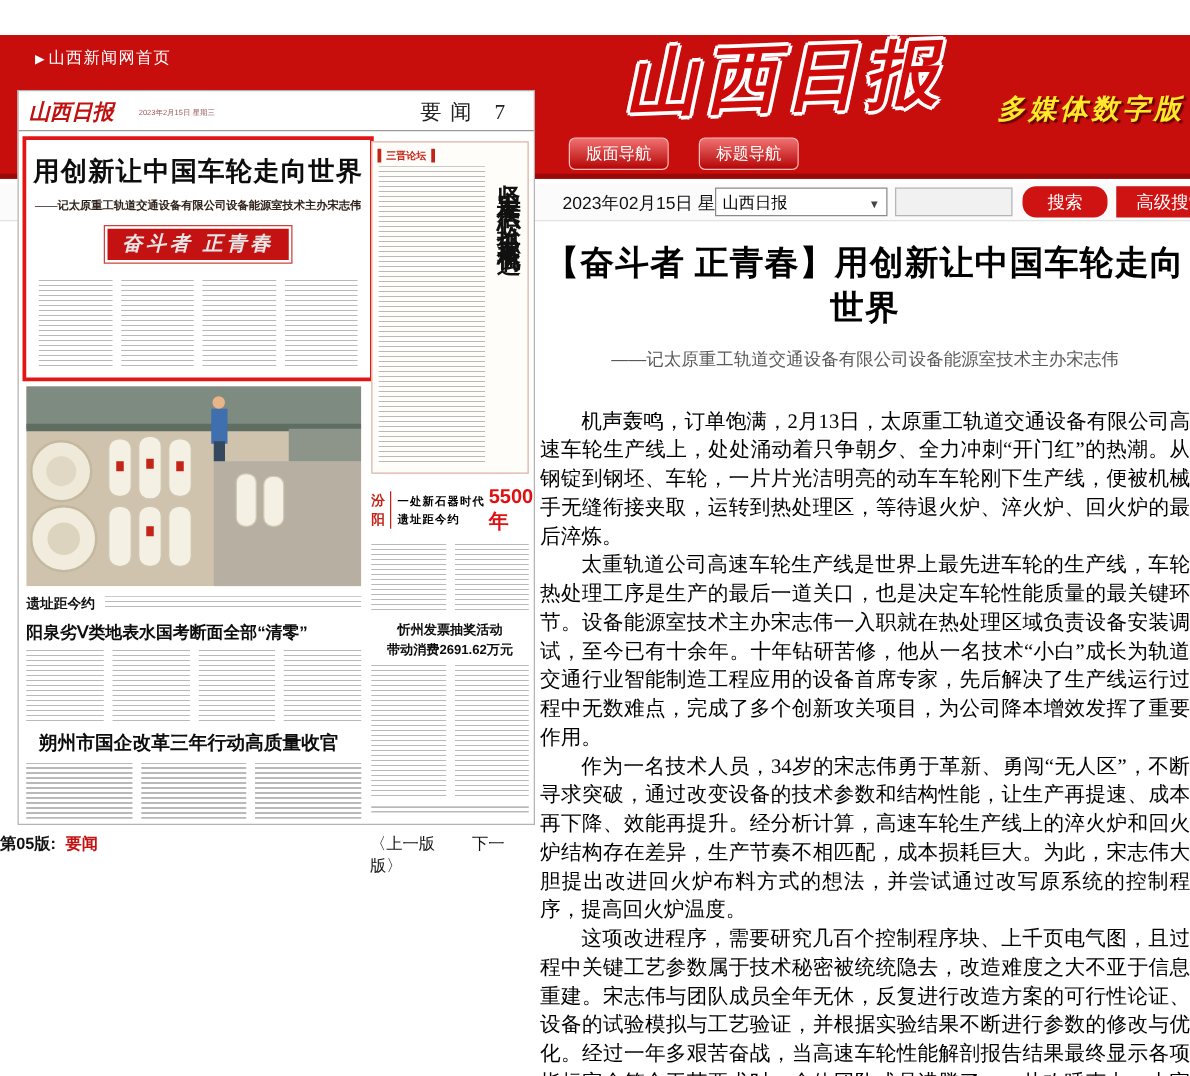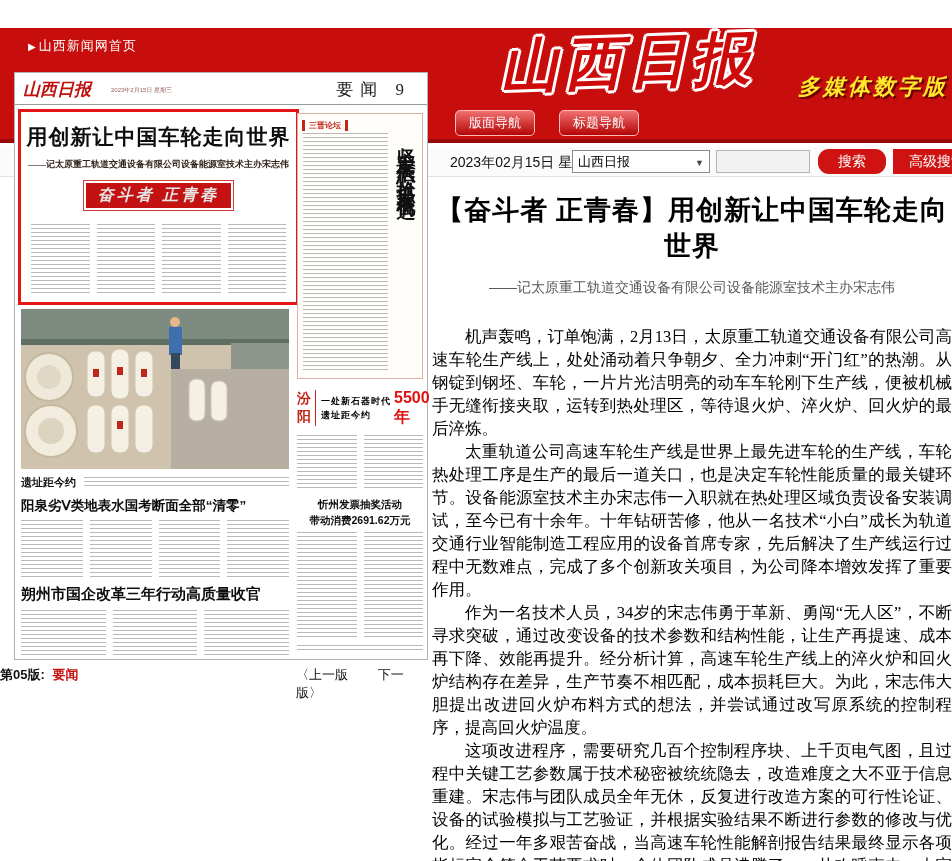--- a/index.html
+++ b/index.html
@@ -67,38 +67,38 @@
   .tf-cols { left:10px; right:10px; top:112px; bottom:8px; }
 
   .t-photo { position:absolute; left:6px; top:236px; width:268px; height:160px; }
   .t-caption { position:absolute; left:6px; top:400px; width:268px; height:18px;
                display:flex; align-items:center; }
   .cap-label { font-weight:bold; font-size:11px; color:#111; white-space:nowrap; }
   .cap-fake { flex:1; height:11px; margin-left:8px; }
   .t-head2 { position:absolute; left:6px; top:424px; width:270px; font-weight:bold;
              font-size:13.5px; color:#0d0d0d; }
   .t-fake-l1 { left:6px; top:447px; width:268px; height:60px; }
-  .t-head3 { position:absolute; left:6px; top:512px; width:270px; font-weight:bold;
+  .t-head3 { position:absolute; left:16px; top:512px; width:270px; font-weight:bold;
              font-size:15px; color:#0d0d0d; }
   .t-fake-l2 { left:6px; top:537px; width:268px; height:45px; }
 
   .t-forum { position:absolute; left:282px; top:40px; width:126px; height:266px;
              border:1px solid #dcb3a3; background:#fffdf9; }
   .forum-tag { display:inline-block; margin:3px 0 0 4px; color:#c22518; font-size:8px;
                font-weight:bold; border-left:3px solid #c22518; border-right:3px solid #c22518;
                padding:0 4px; }
   .forum-body { position:absolute; left:5px; right:5px; top:19px; bottom:6px;
                 display:flex; gap:7px; }
   .forum-text { flex:1; }
   .forum-headline { writing-mode:vertical-rl; font-family:"Liberation Serif", serif;
                     font-weight:bold; font-size:19px; line-height:1.15; letter-spacing:4px;
                     color:#111; }
   .t-brief { position:absolute; left:282px; top:312px; width:126px; height:46px;
              display:flex; align-items:center; }
-  .brief-place { color:#c22518; font-weight:bold; font-size:14px; border-right:1px solid #c22518;
+  .brief-place { color:#c22518; font-weight:bold; font-size:11px; border-right:1px solid #c22518;
                  padding-right:4px; margin-right:5px; }
   .brief-mid { font-size:9px; font-weight:bold; line-height:1.6; letter-spacing:1px;
                white-space:nowrap; }
   .brief-num { color:#e01010; font-weight:bold; font-size:16px; margin-left:3px; }
   .t-fake-r1 { left:282px; top:362px; width:126px; height:56px; }
   .t-xinzhou { position:absolute; left:282px; top:424px; width:126px; text-align:center;
                font-weight:bold; font-size:10.5px; line-height:1.5; color:#0d0d0d; }
   .t-fake-r2 { left:282px; top:459px; width:126px; height:106px; }
   .t-footline { position:absolute; left:282px; top:572px; width:126px; height:5px; }
 
@@ -142,21 +142,21 @@
       <span class="selarrow">▼</span>
     </div>
     <input class="searchbox" style="">
     <div class="rbtn search">搜索</div>
     <div class="rbtn adv">高级搜索</div>
   </div>
 
   <div class="thumb">
     <div class="t-mast-logo">山西日报</div>
     <div class="t-mast-date">2023年2月15日 星期三</div>
-    <div class="t-pagehead">要闻 9</div>
+    <div class="t-pagehead">要闻 7</div>
     <div class="t-rule"></div>
 
     <div class="t-featured">
       <div class="tf-headline">用创新让中国车轮走向世界</div>
       <div class="tf-sub">——记太原重工轨道交通设备有限公司设备能源室技术主办宋志伟</div>
       <div class="tf-badgewrap">
         <span class="tf-badge">奋斗者 正青春</span>
       </div>
       <div class="fcols tf-cols">
         <div class="ft"></div>

